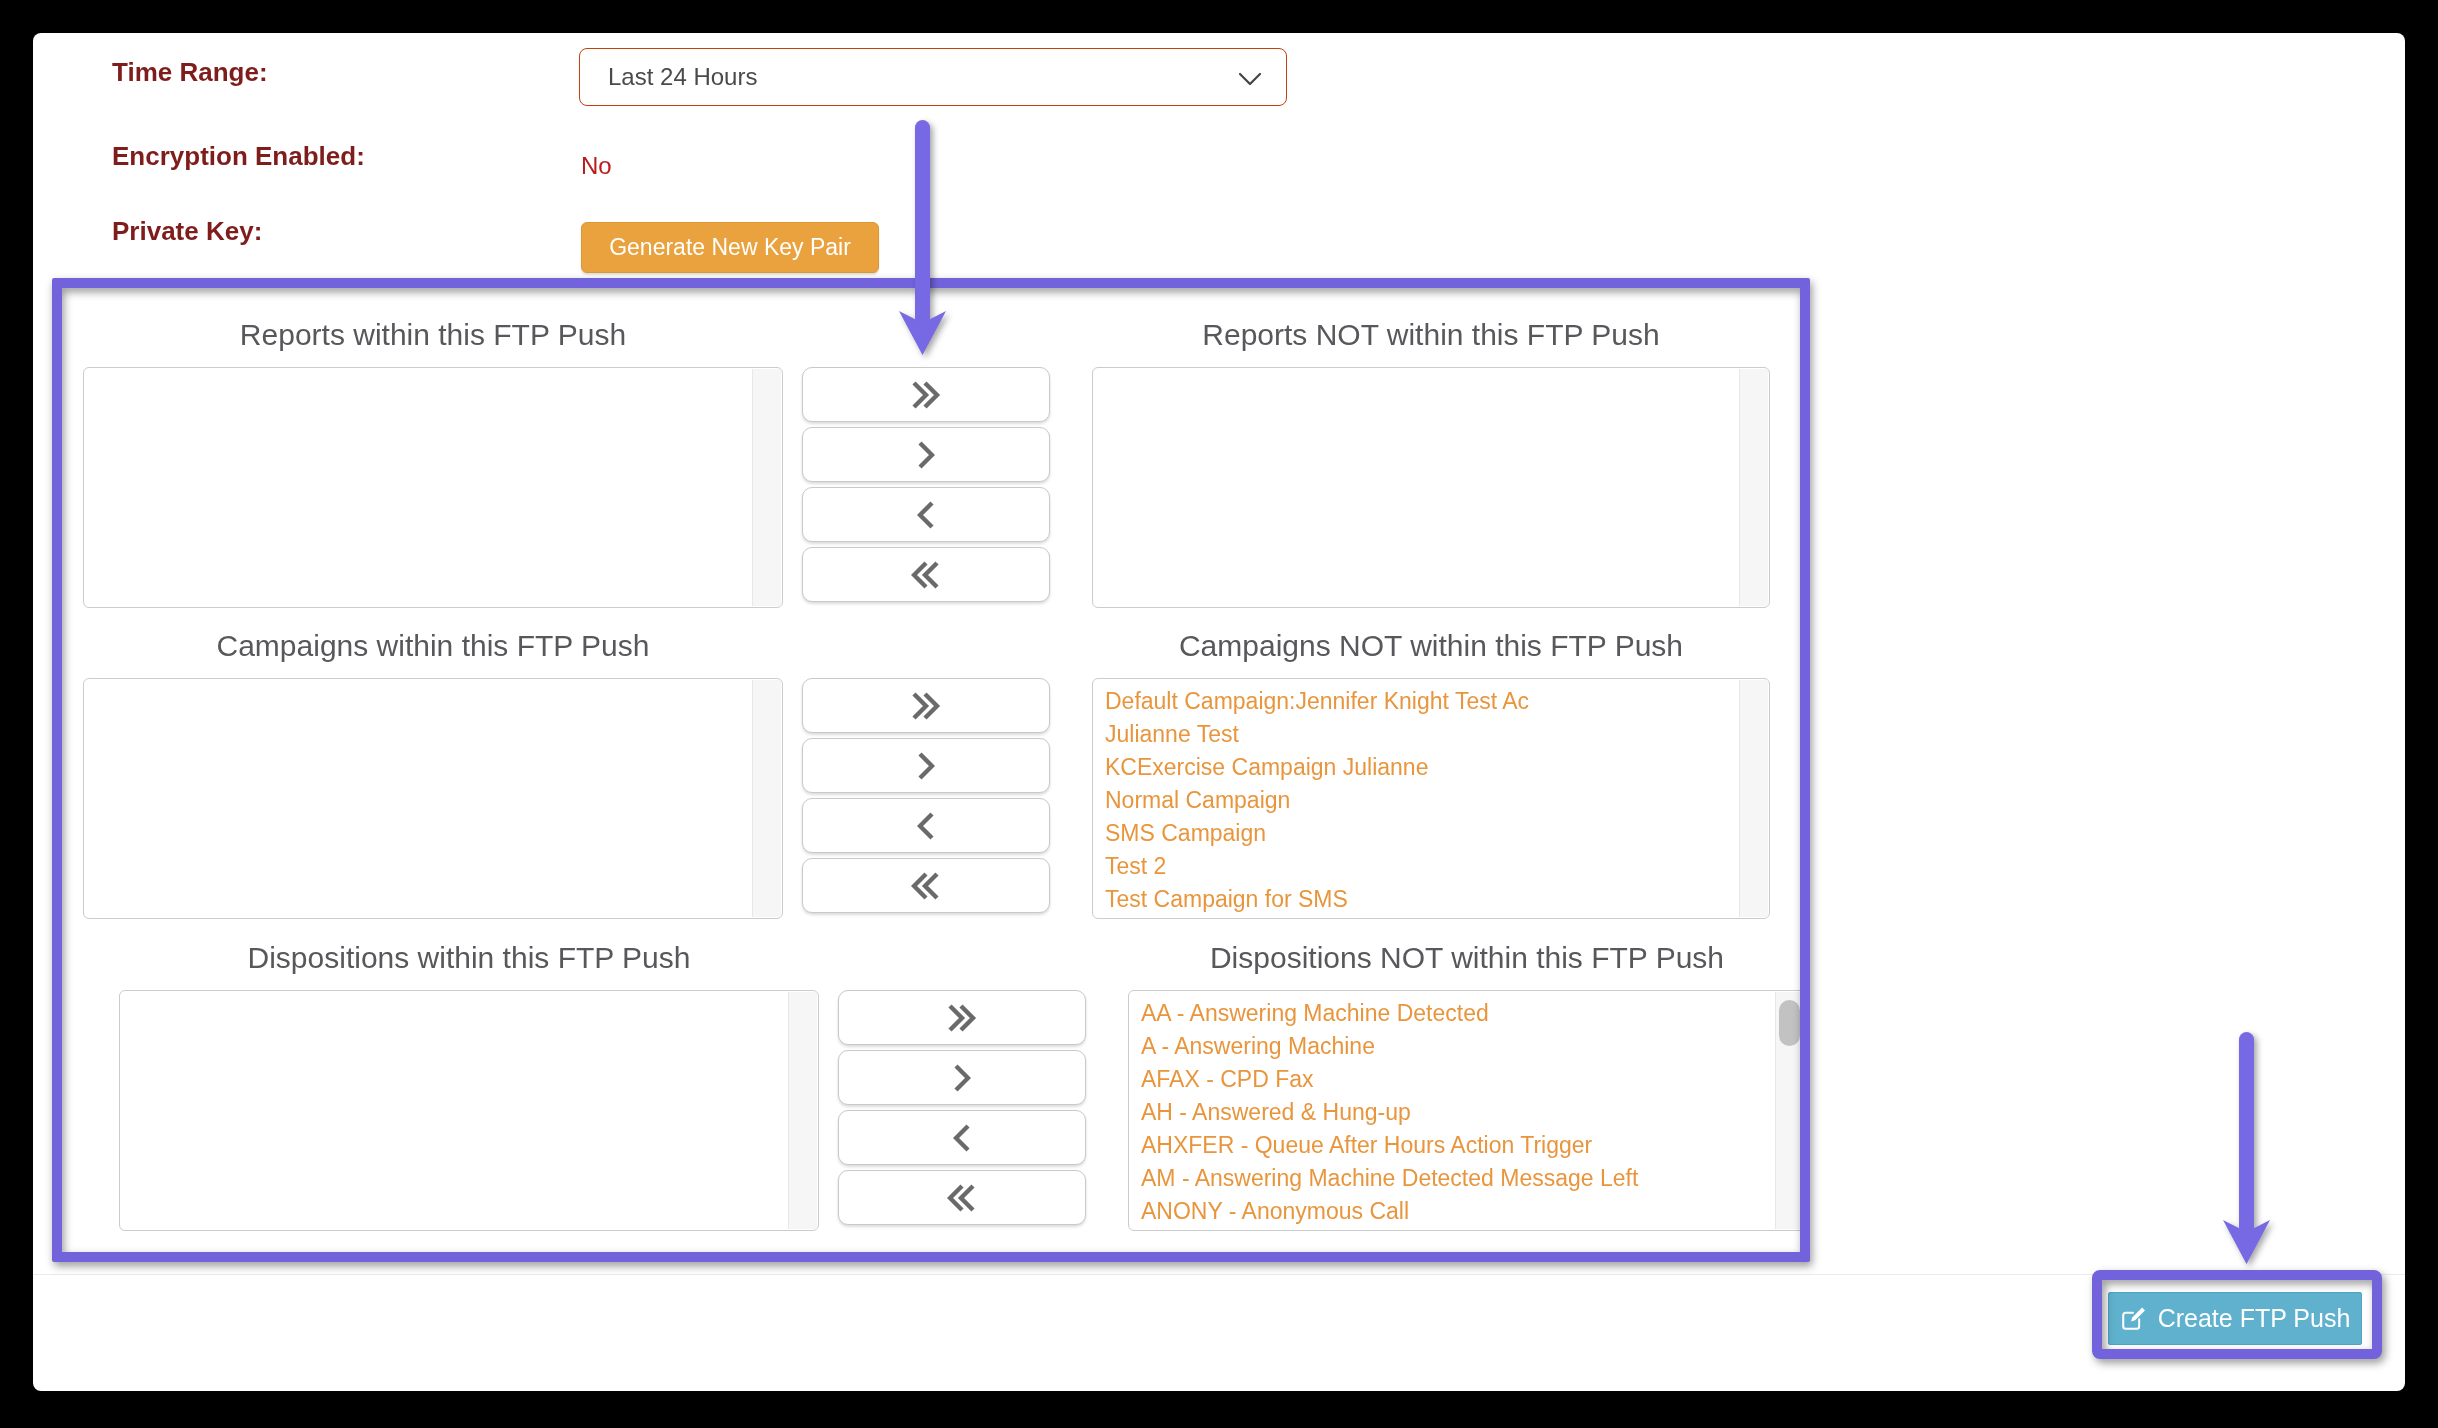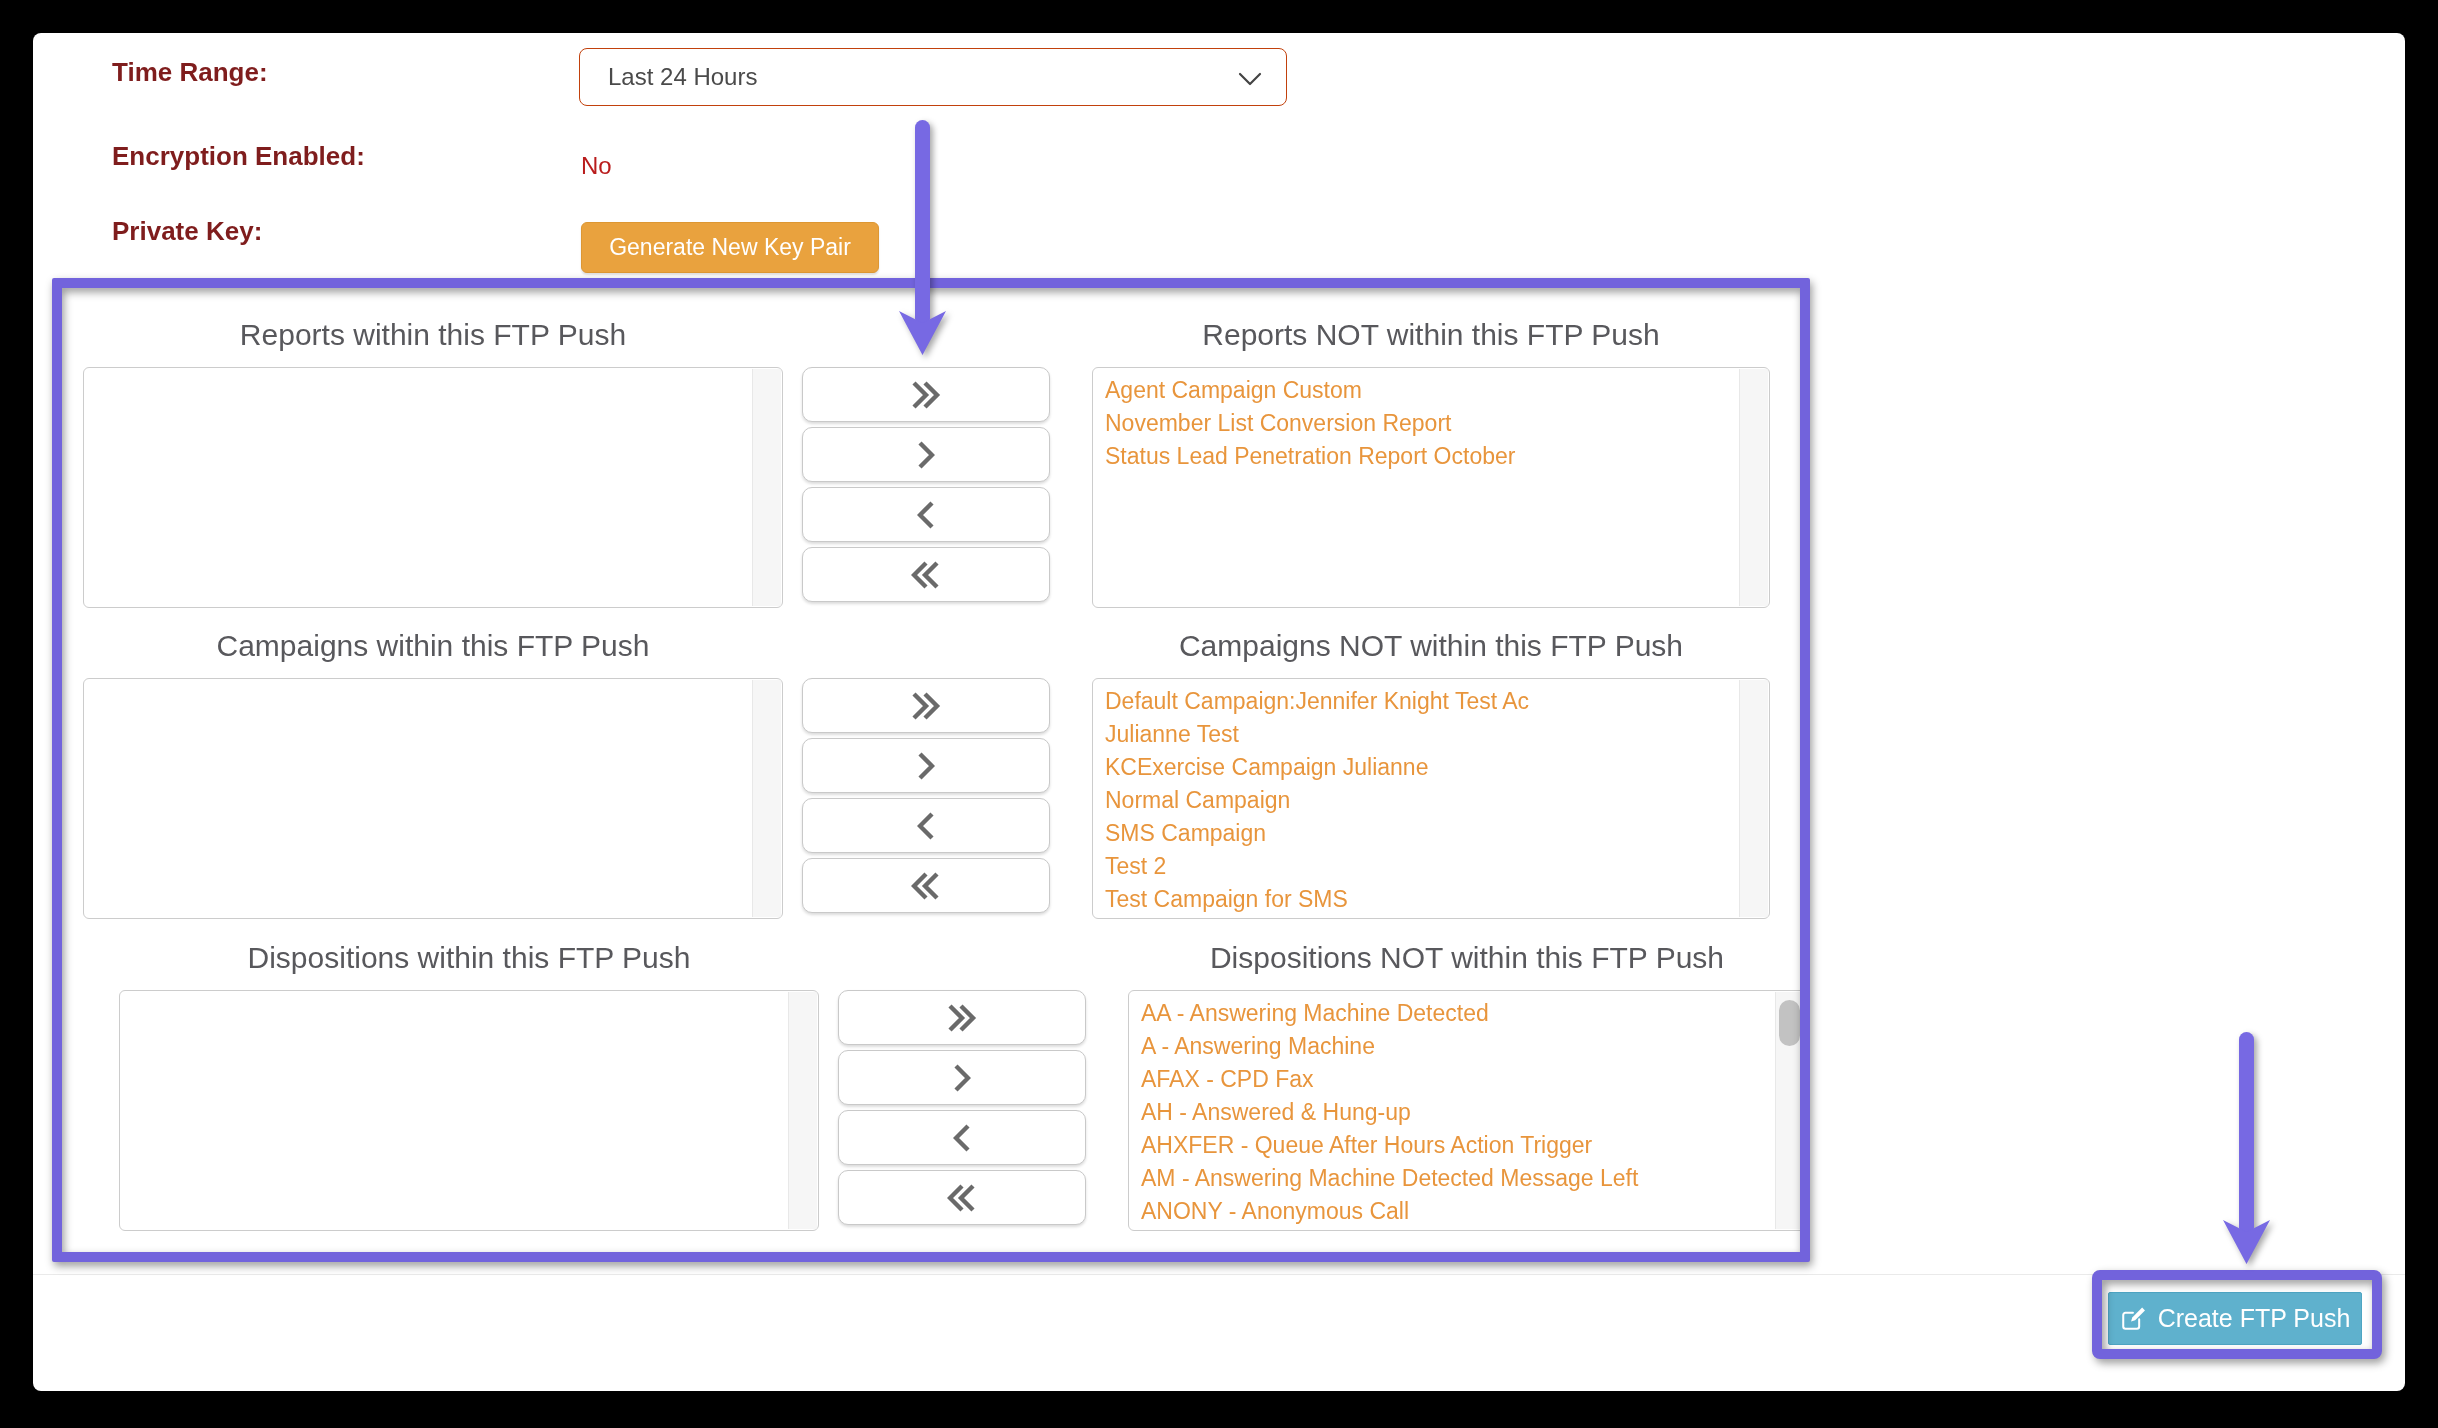--- a/index.html
+++ b/index.html
@@ -143,25 +143,20 @@
           <button class="xferbtn">
             <span style="display: flex;">
               <svg width="30" height="30" viewBox="0 0 30 30">
                 <polyline points="15,3 3,15 15,27" fill="none" stroke="#6a6a6a" stroke-width="4.4" stroke-linejoin="miter"></polyline>
                 <polyline points="26,3 14,15 26,27" fill="none" stroke="#6a6a6a" stroke-width="4.4" stroke-linejoin="miter"></polyline>
               </svg>
             </span>
           </button>
         </div>
     <div class="listbox right">
-      <div class="items">
-            <div class="opt">Agent Campaign Custom</div>
-            <div class="opt">November List Conversion Report</div>
-            <div class="opt">Status Lead Penetration Report October</div>
-          </div>
       <div class="track"></div>
     </div>
   </div>
 
   <div class="sec sec1">
     <div class="colhead lh">Campaigns within this FTP Push</div>
     <div class="colhead rh">Campaigns NOT within this FTP Push</div>
     <div class="listbox left">
       <div class="items"></div>
       <div class="track"></div>

